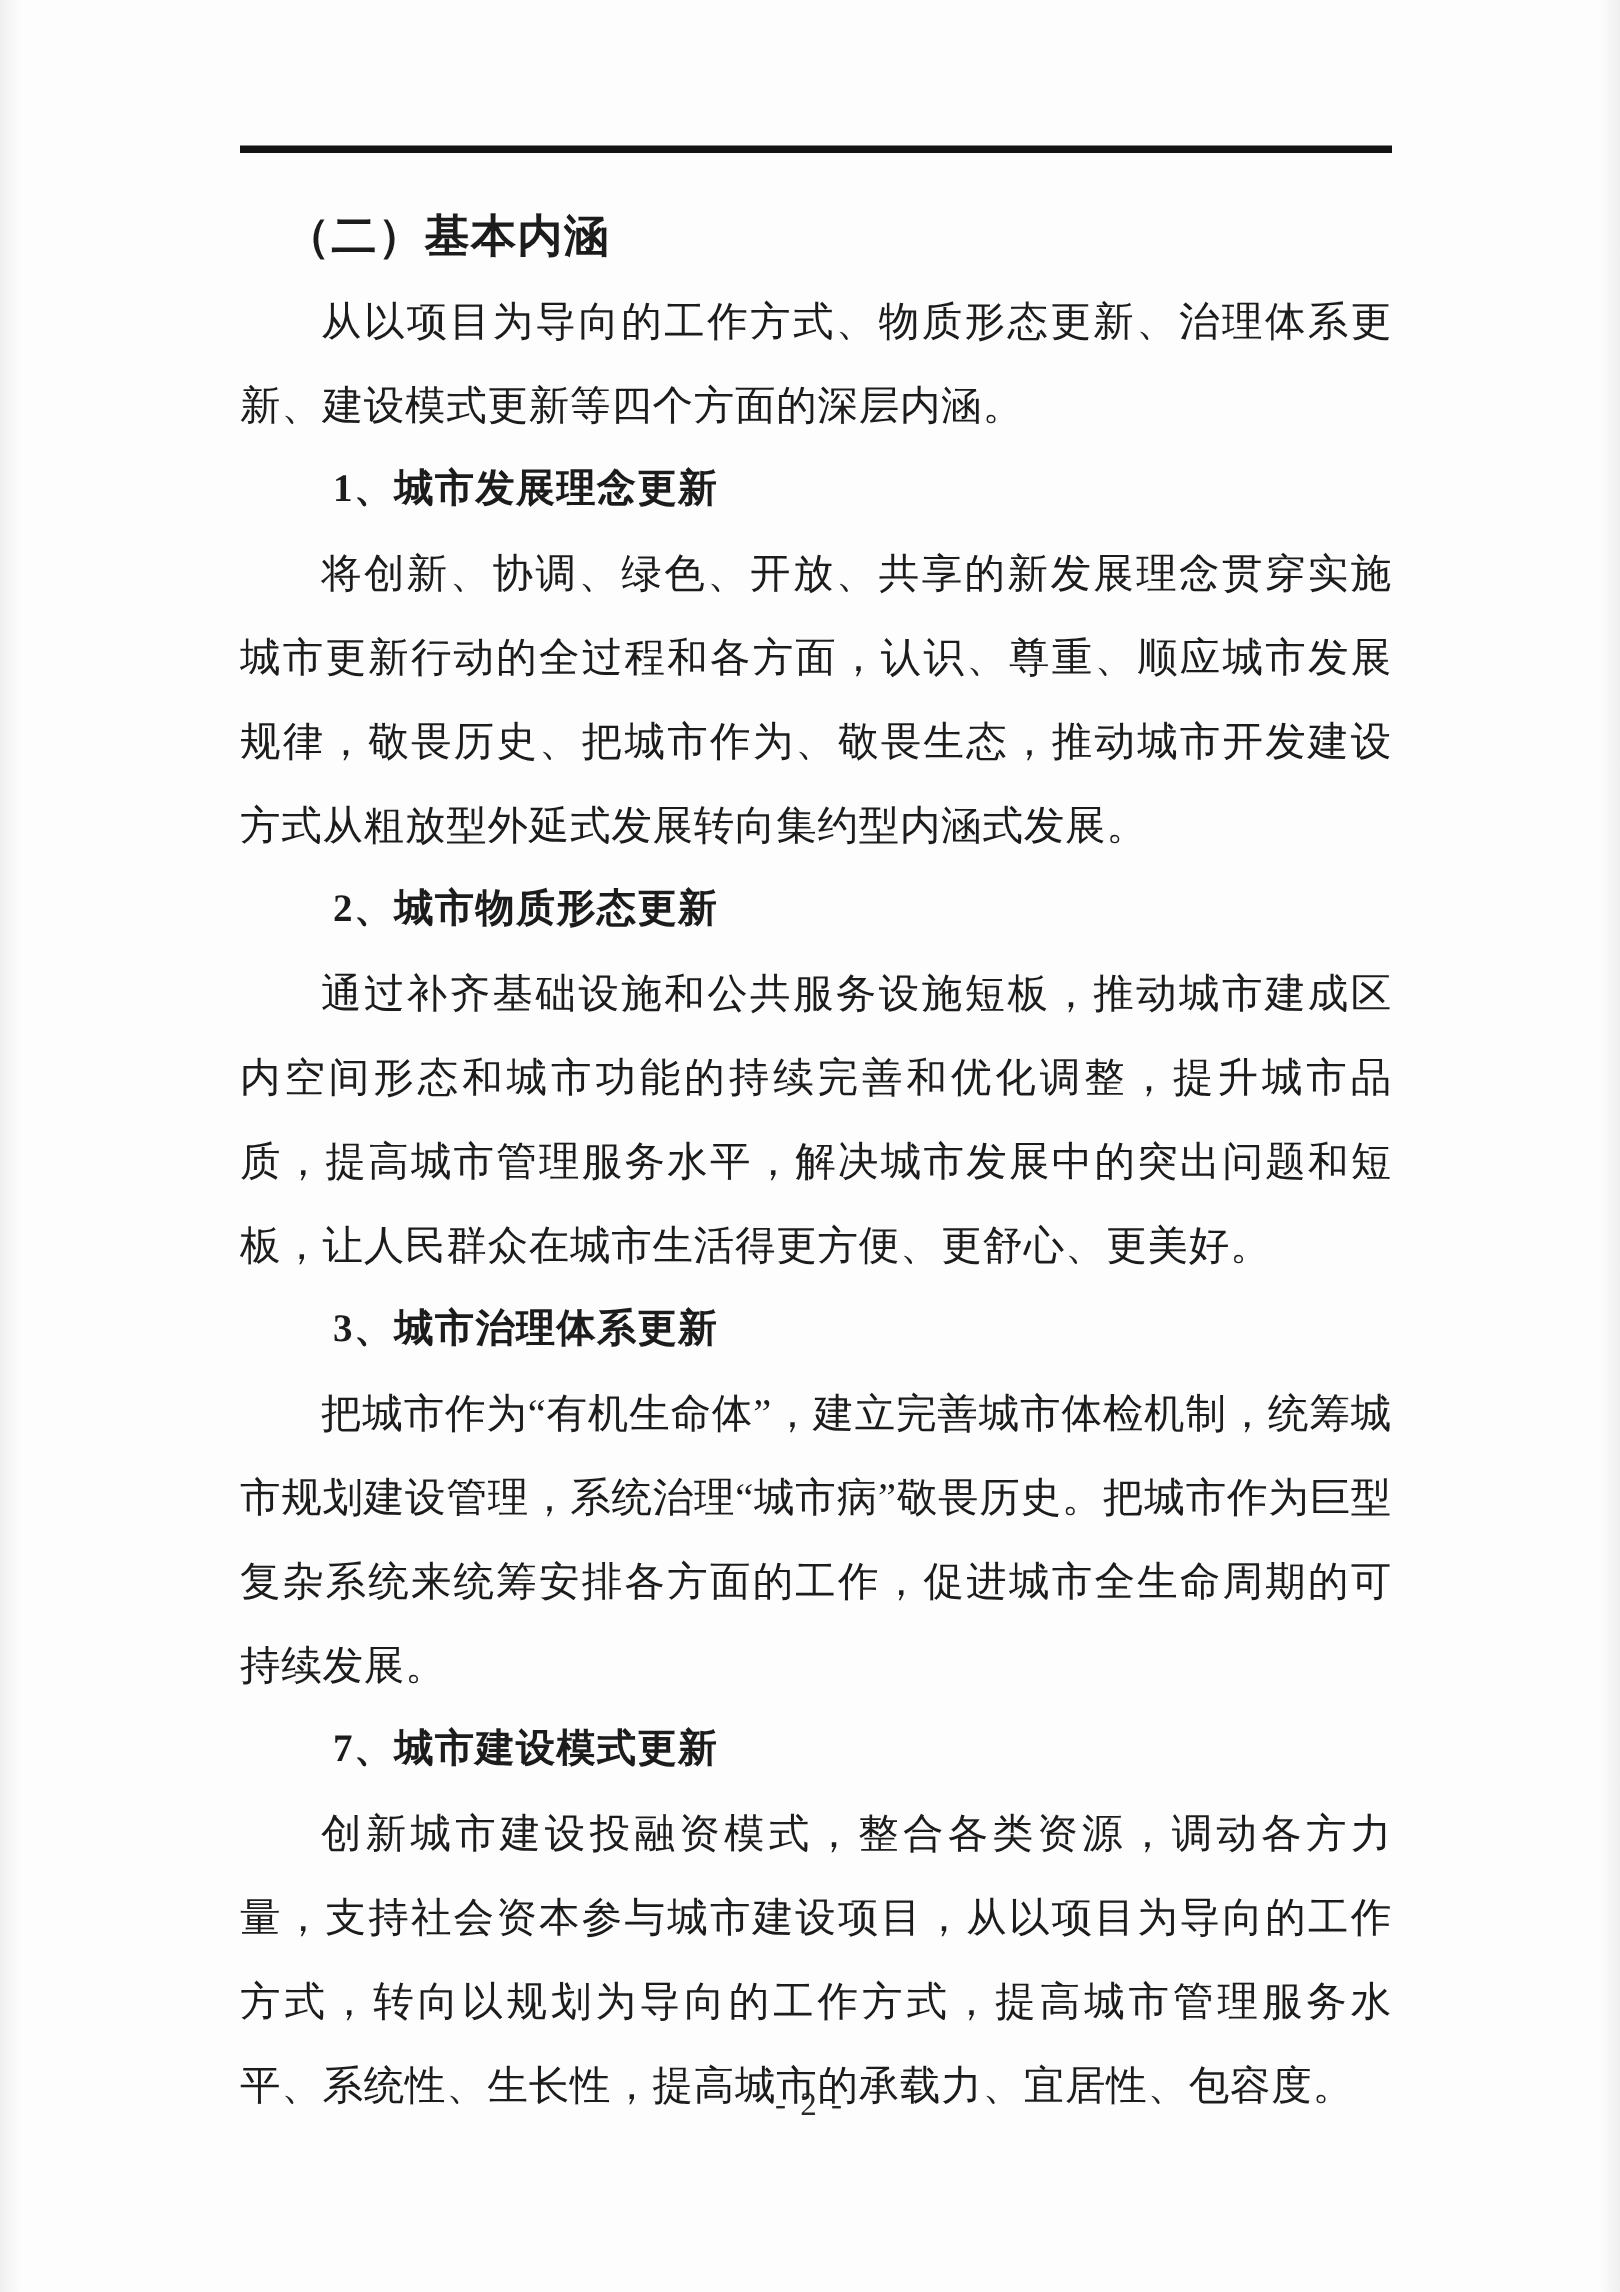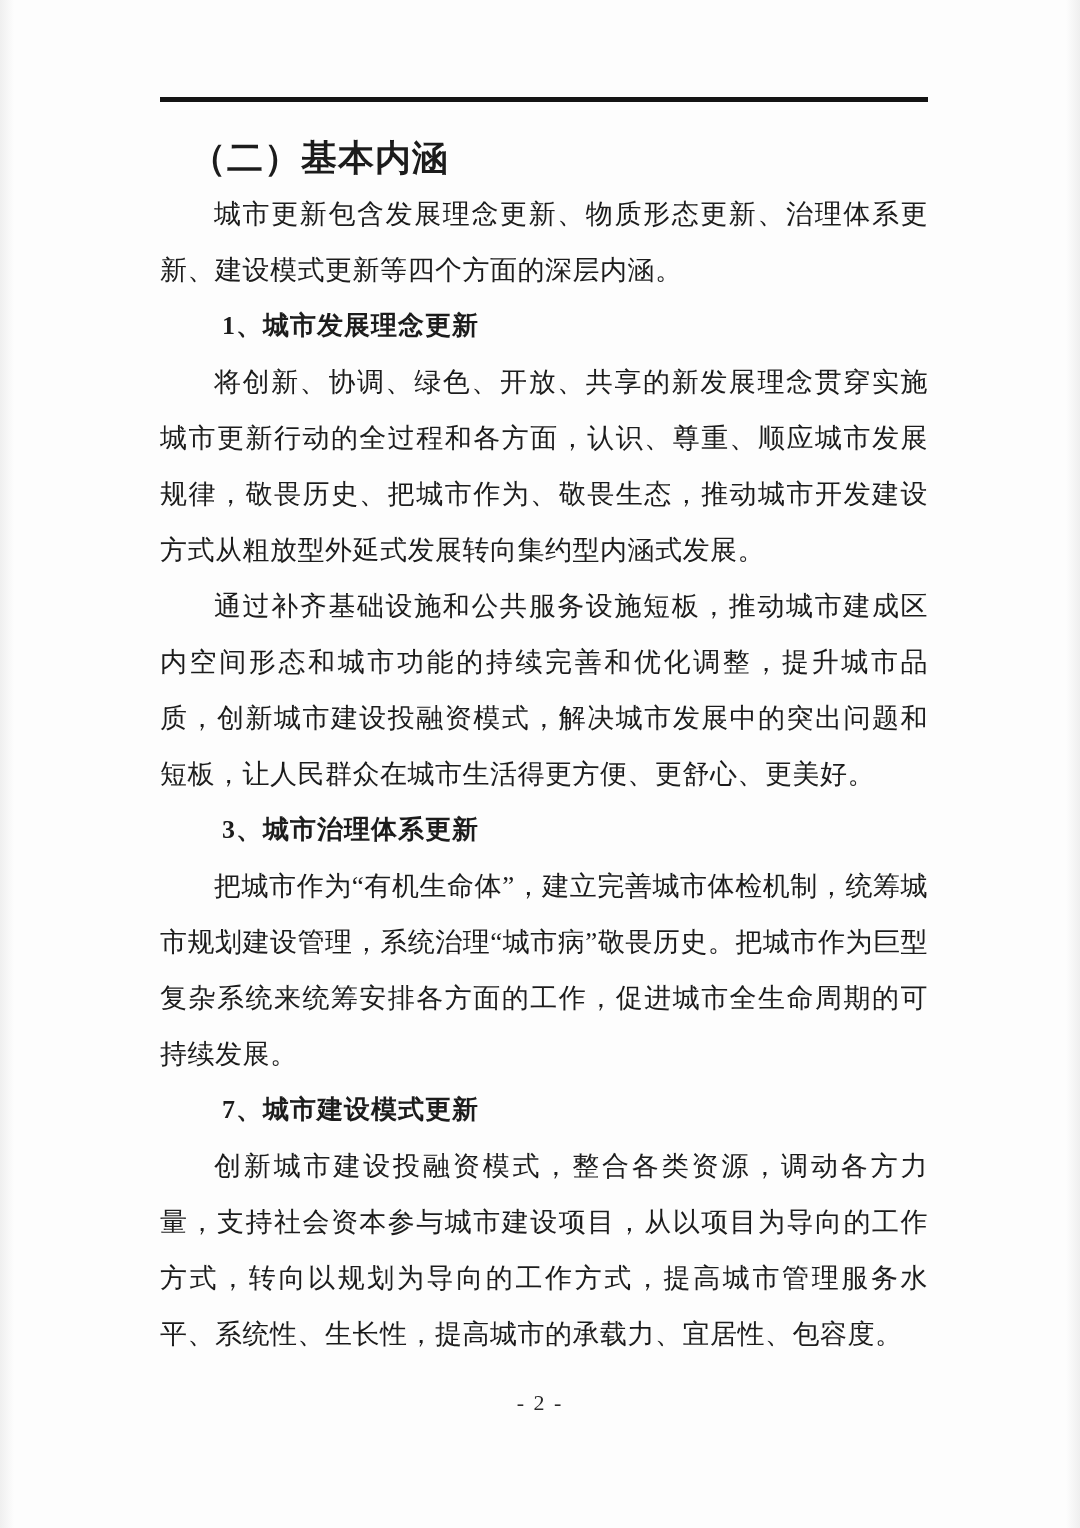--- a/index.html
+++ b/index.html
@@ -28,21 +28,21 @@
   .header-rule {
     margin-top: 97px;
     height: 5px;
     background: #141414;
     border: none;
   }
   .doc-body {
     margin-top: 28px;
   }
   .section-heading {
-    font-size: 36px;
+    font-size: 30px;
     font-weight: bold;
     line-height: 56px;
     padding-left: 30px;
     letter-spacing: 1px;
   }
   .sub-heading {
     font-size: 26px;
     font-weight: bold;
     line-height: 56px;
     padding-left: 62px;
@@ -73,29 +73,30 @@
 
 <div class="page">
   <div class="content">
 
     <hr class="header-rule">
 
     <div class="doc-body">
 
       <div class="section-heading">（二）基本内涵</div>
 
-      <p class="para">城市更新包含发展理念更新、物质形态更新、治理体系更新、建设模式更新等四个方面的深层内涵。</p>
+      <p class="para">从以项目为导向的工作方式、物质形态更新、治理体系更新、建设模式更新等四个方面的深层内涵。</p>
 
       <div>
         <div class="sub-heading">1、城市发展理念更新</div>
         <p class="para">将创新、协调、绿色、开放、共享的新发展理念贯穿实施城市更新行动的全过程和各方面，认识、尊重、顺应城市发展规律，敬畏历史、把城市作为、敬畏生态，推动城市开发建设方式从粗放型外延式发展转向集约型内涵式发展。</p>
       </div>
 
       <div>
-        <p class="para">通过补齐基础设施和公共服务设施短板，推动城市建成区内空间形态和城市功能的持续完善和优化调整，提升城市品质，创新城市建设投融资模式，解决城市发展中的突出问题和短板，让人民群众在城市生活得更方便、更舒心、更美好。</p>
+        <div class="sub-heading">2、城市物质形态更新</div>
+        <p class="para">通过补齐基础设施和公共服务设施短板，推动城市建成区内空间形态和城市功能的持续完善和优化调整，提升城市品质，提高城市管理服务水平，解决城市发展中的突出问题和短板，让人民群众在城市生活得更方便、更舒心、更美好。</p>
       </div>
 
       <div>
         <div class="sub-heading">3、城市治理体系更新</div>
         <p class="para">把城市作为“有机生命体”，建立完善城市体检机制，统筹城市规划建设管理，系统治理“城市病”敬畏历史。把城市作为巨型复杂系统来统筹安排各方面的工作，促进城市全生命周期的可持续发展。</p>
       </div>
 
       <div>
         <div class="sub-heading">7、城市建设模式更新</div>
         <p class="para">创新城市建设投融资模式，整合各类资源，调动各方力量，支持社会资本参与城市建设项目，从以项目为导向的工作方式，转向以规划为导向的工作方式，提高城市管理服务水平、系统性、生长性，提高城市的承载力、宜居性、包容度。</p>

